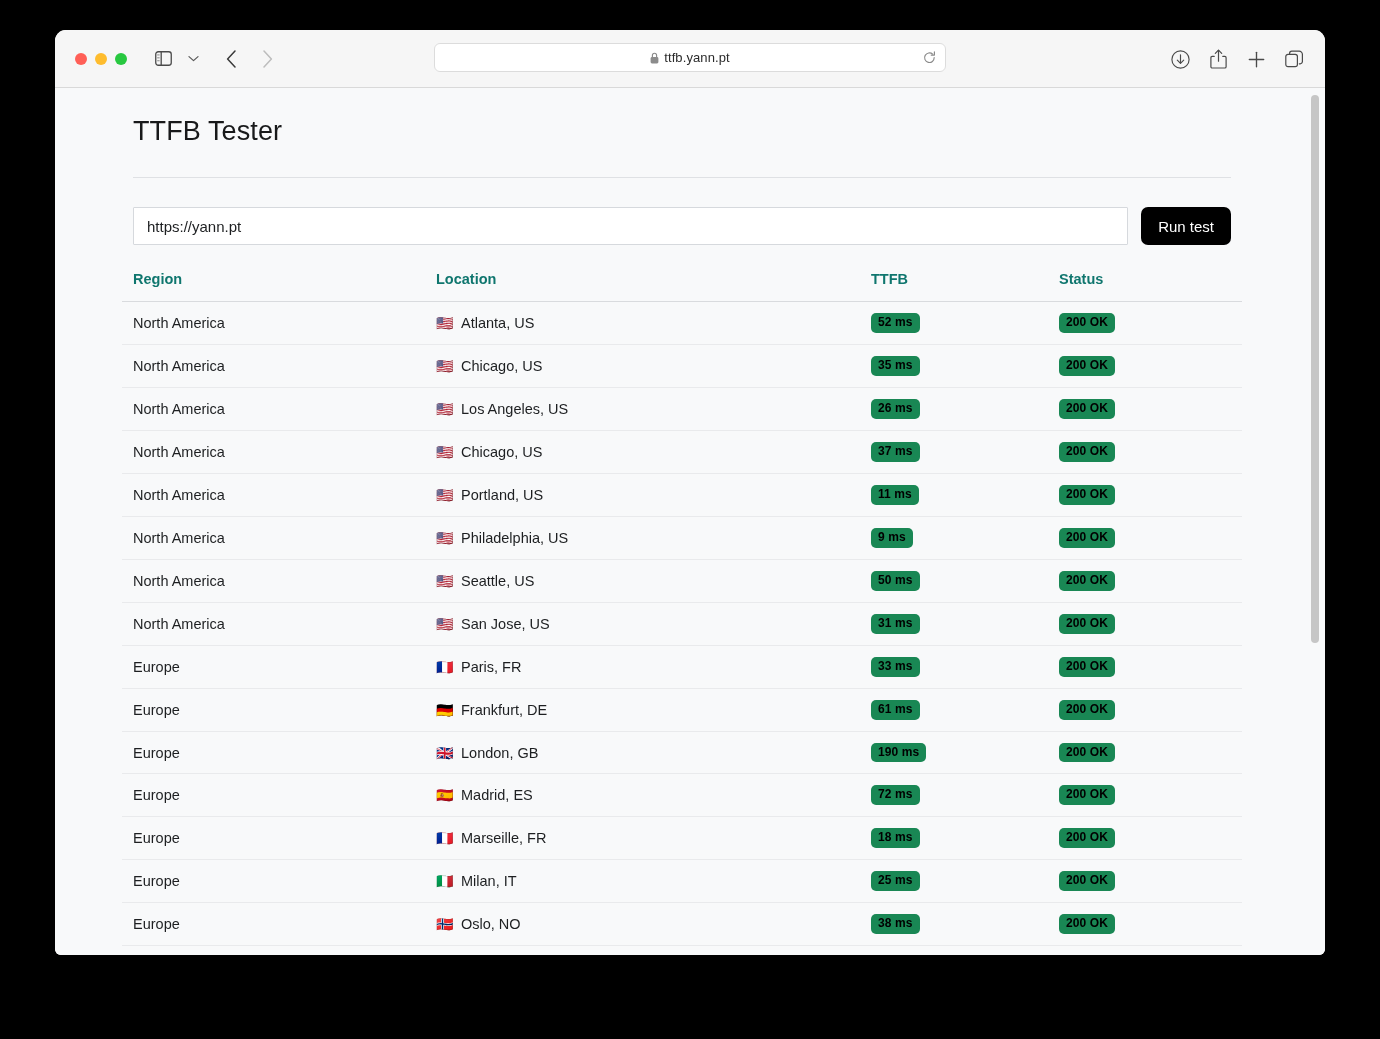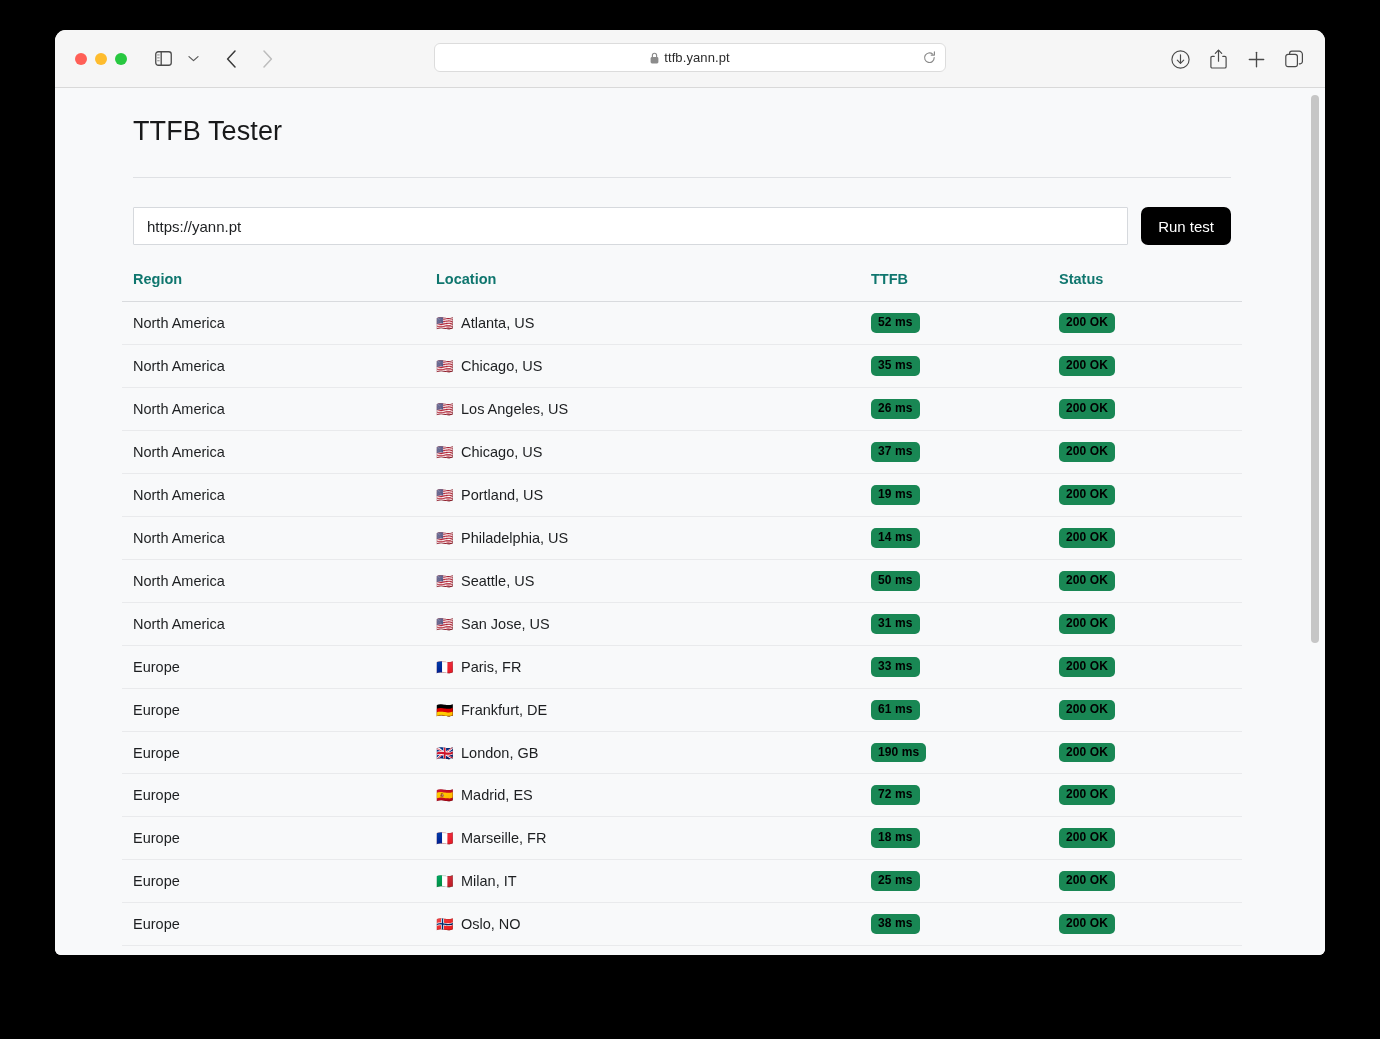--- a/index.html
+++ b/index.html
@@ -393,27 +393,27 @@
                 </tr>
                 <tr>
                   <td>North America</td>
                   <td><span class="flag">🇺🇸</span><span>Chicago, US</span></td>
                   <td><span class="badge">37 ms</span></td>
                   <td><span class="badge">200 OK</span></td>
                 </tr>
                 <tr>
                   <td>North America</td>
                   <td><span class="flag">🇺🇸</span><span>Portland, US</span></td>
-                  <td><span class="badge">19 ms</span></td>
+                  <td><span class="badge">11 ms</span></td>
                   <td><span class="badge">200 OK</span></td>
                 </tr>
                 <tr>
                   <td>North America</td>
                   <td><span class="flag">🇺🇸</span><span>Philadelphia, US</span></td>
-                  <td><span class="badge">14 ms</span></td>
+                  <td><span class="badge">9 ms</span></td>
                   <td><span class="badge">200 OK</span></td>
                 </tr>
                 <tr>
                   <td>North America</td>
                   <td><span class="flag">🇺🇸</span><span>Seattle, US</span></td>
                   <td><span class="badge">50 ms</span></td>
                   <td><span class="badge">200 OK</span></td>
                 </tr>
                 <tr>
                   <td>North America</td>

